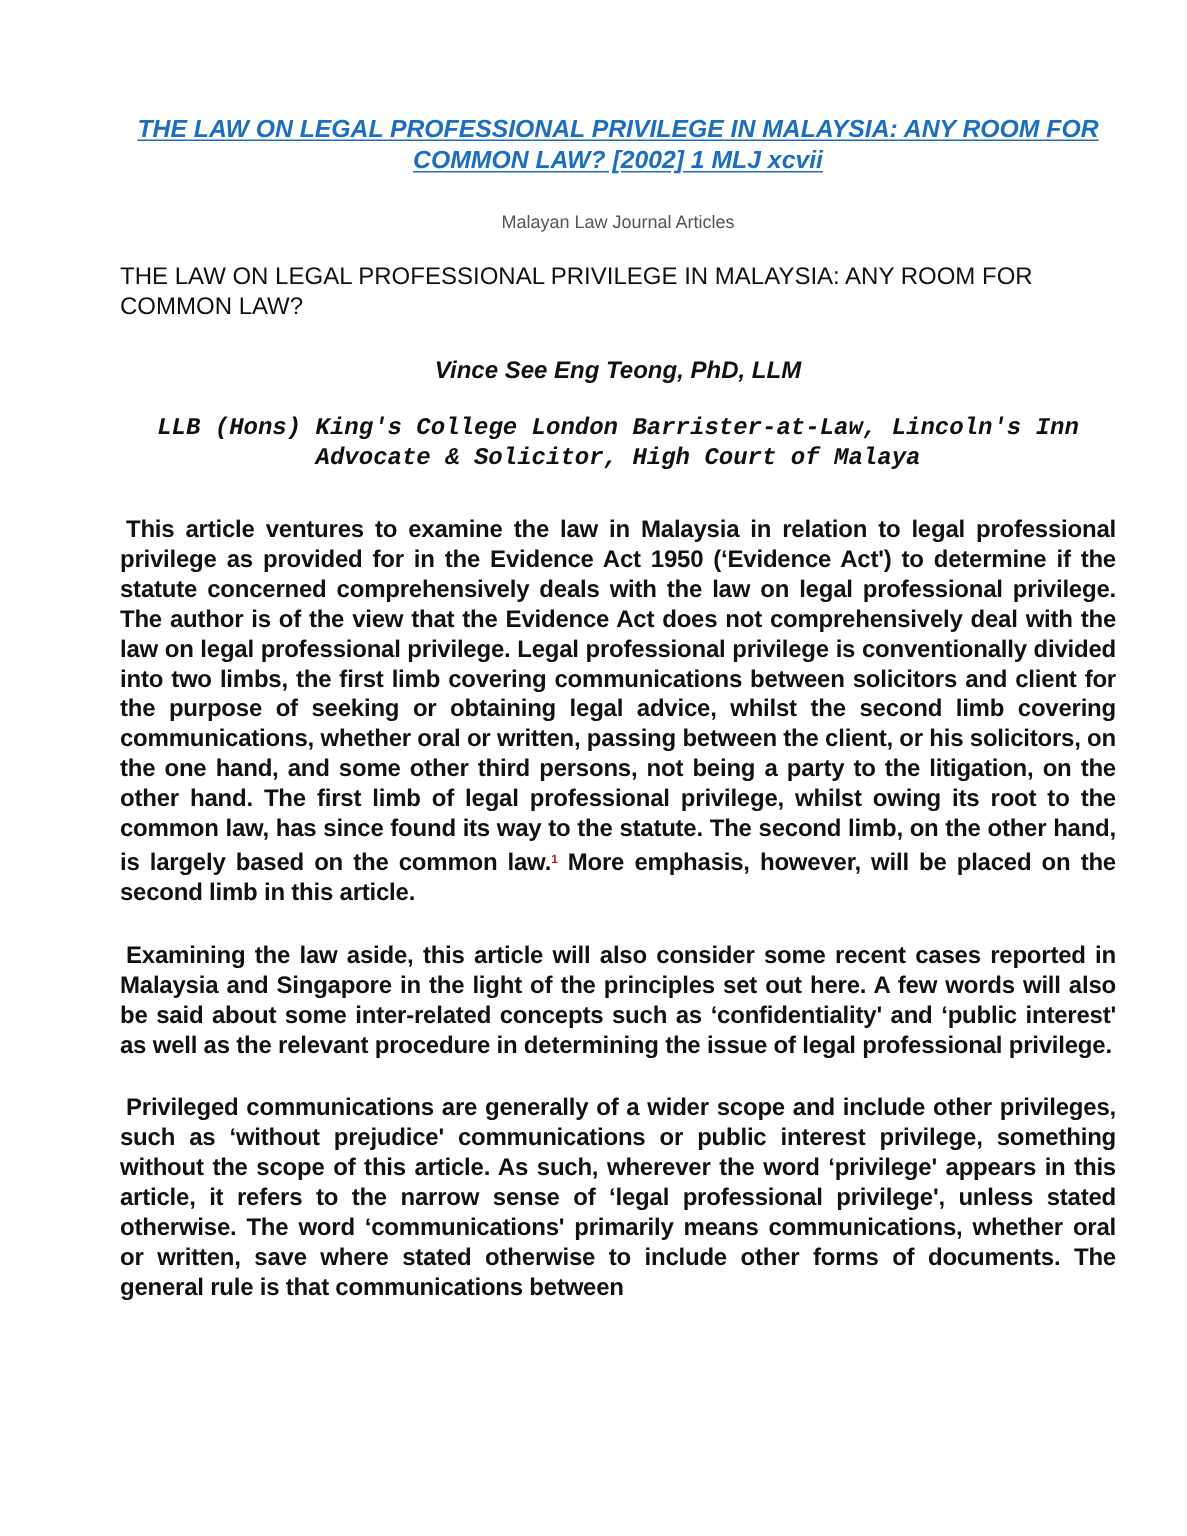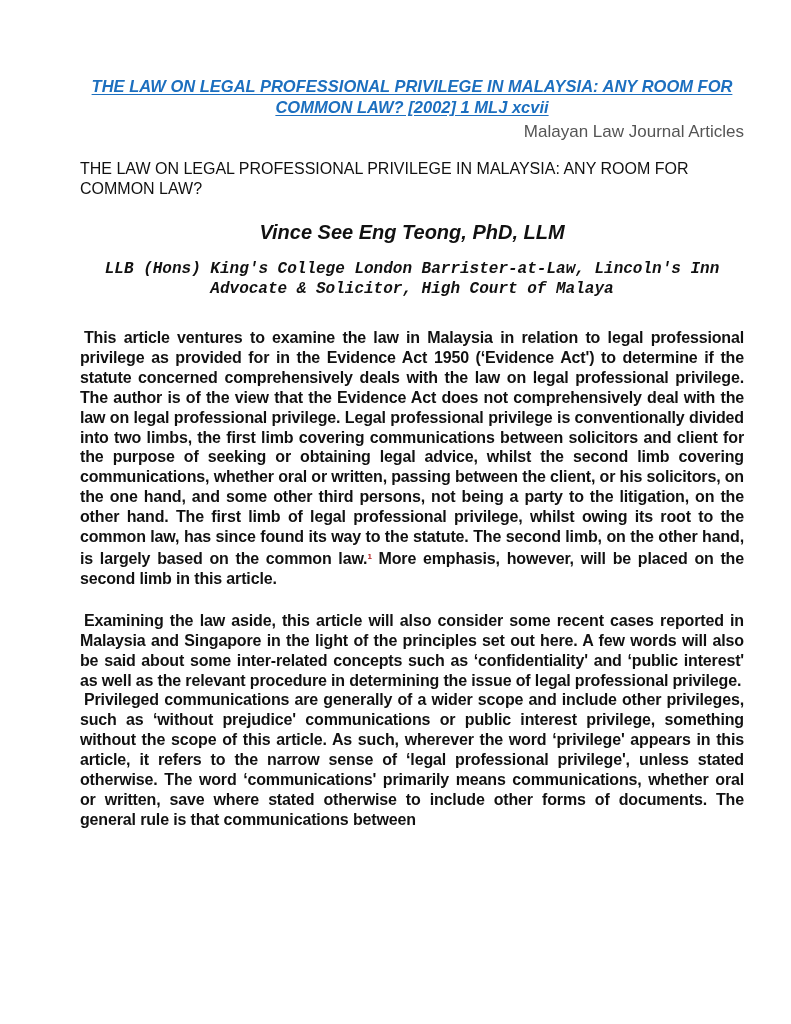--- a/index.html
+++ b/index.html
@@ -28,38 +28,38 @@
       font-style: italic;
       font-size: 16.5px;
       line-height: 21px;
       color: #1c6fbf;
       text-decoration: underline;
       text-underline-offset: 2px;
       margin: 0 0 0 0;
       cursor: pointer;
     }
     .source {
-      text-align: right;
-      font-size: 17px;
+      text-align: center;
+      font-size: 12px;
       color: #555555;
-      margin-top: 7px;
+      margin-top: 23px;
       line-height: 14px;
     }
     .article-heading {
       font-size: 16px;
       line-height: 20px;
       margin-top: 20px;
       font-weight: normal;
       color: #111;
     }
     .author {
       text-align: center;
       font-weight: bold;
       font-style: italic;
-      font-size: 20px;
+      font-size: 16px;
       line-height: 20px;
       margin-top: 23px;
     }
     .credentials {
       text-align: center;
       font-weight: bold;
       font-style: italic;
       font-size: 16px;
       line-height: 20px;
       margin-top: 17px;
@@ -69,21 +69,21 @@
       font-size: 16px;
       line-height: 19.9px;
       text-align: justify;
       margin: 0;
       text-indent: 4px;
       letter-spacing: -0.15px;
       font-weight: bold;
     }
     .para.p1 { margin-top: 29px; }
     .para.p2 { margin-top: 22px; }
-    .para.p3 { }
+    .para.p3 { margin-top: 22px; }
     .fn {
       font-size: 8px;
       color: #b22222;
       vertical-align: 5px;
       cursor: pointer;
     }
   </style>
 </head>
 <body>
 

